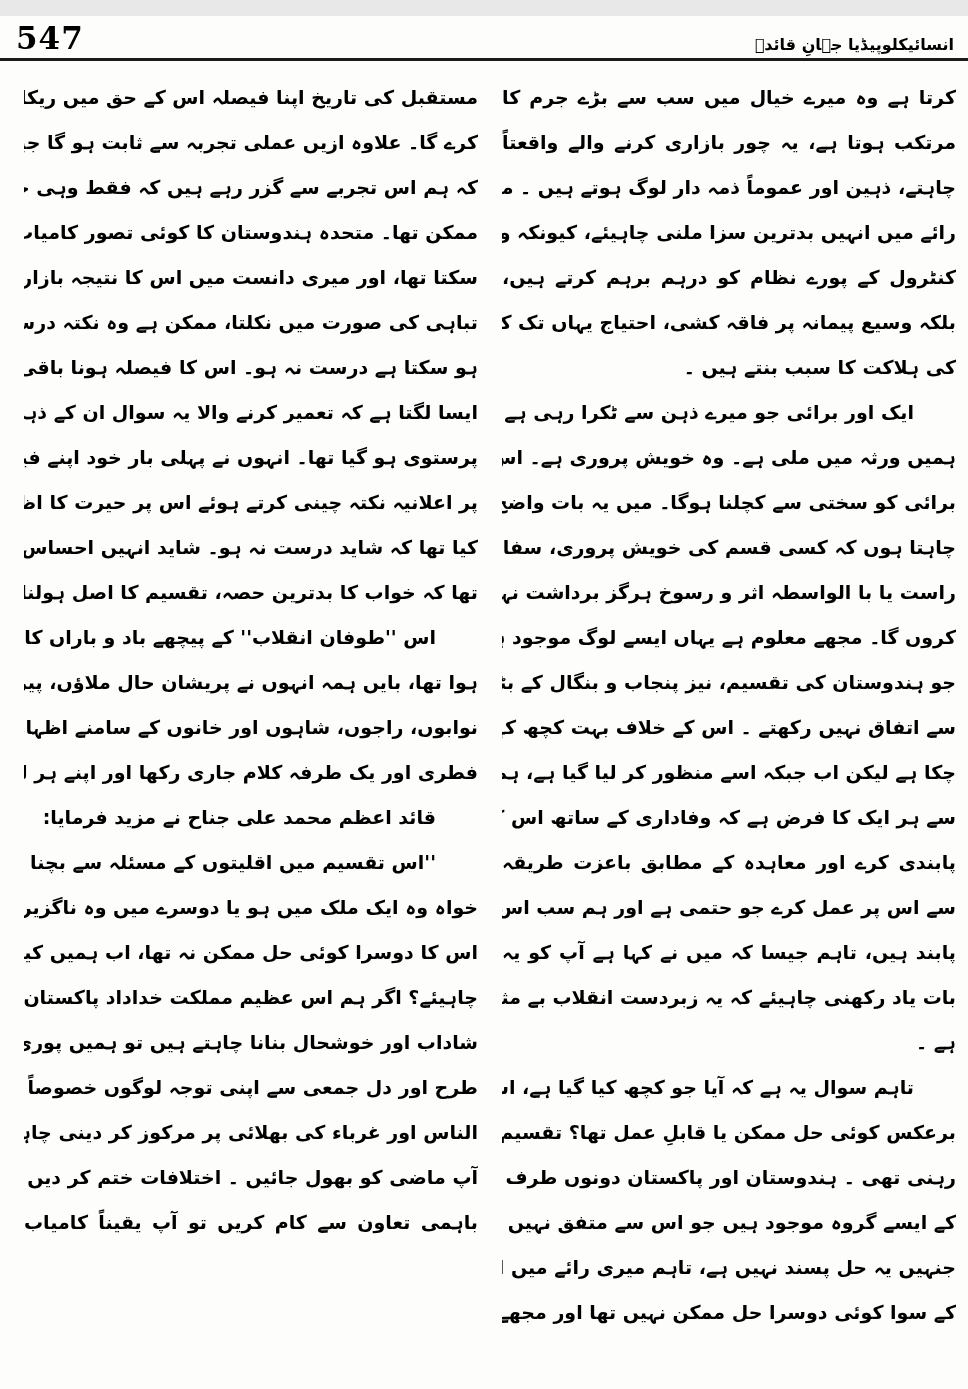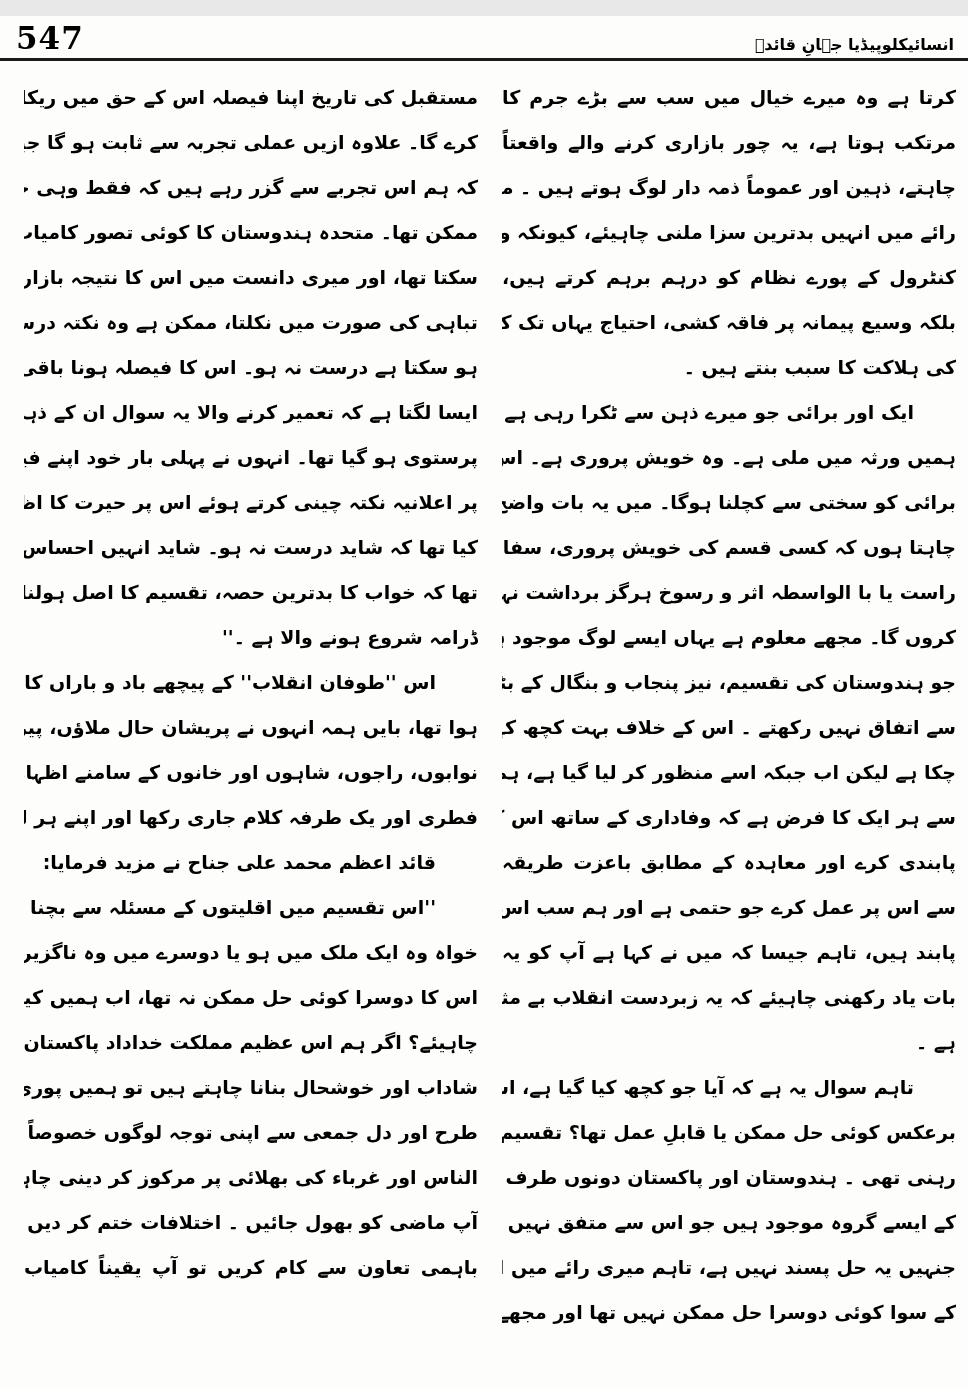--- a/index.html
+++ b/index.html
@@ -84,21 +84,20 @@
         <div class="line">کہ ہم اس تجربے سے گزر رہے ہیں کہ فقط وہی حل</div>
         <div class="line">ممکن تھا۔ متحدہ ہندوستان کا کوئی تصور کامیاب نہیں ہو</div>
         <div class="line">سکتا تھا، اور میری دانست میں اس کا نتیجہ بازاری</div>
         <div class="line">تباہی کی صورت میں نکلتا، ممکن ہے وہ نکتہ درست ہو ۔</div>
         <div class="line">ہو سکتا ہے درست نہ ہو۔ اس کا فیصلہ ہونا باقی ہے ۔</div>
         <div class="line">ایسا لگتا ہے کہ تعمیر کرنے والا یہ سوال ان کے ذہن</div>
         <div class="line">پرستوی ہو گیا تھا۔ انہوں نے پہلی بار خود اپنے فیصلہ</div>
         <div class="line">پر اعلانیہ نکتہ چینی کرتے ہوئے اس پر حیرت کا اظہار</div>
         <div class="line">کیا تھا کہ شاید درست نہ ہو۔ شاید انہیں احساس ہو گیا</div>
         <div class="line">تھا کہ خواب کا بدترین حصہ، تقسیم کا اصل ہولناک</div>
-        <div class="line end">ڈرامہ شروع ہونے والا ہے ۔''</div>
         <div class="line indent">اس ''طوفان انقلاب'' کے پیچھے باد و باراں کا طوفان چھپا</div>
         <div class="line">ہوا تھا، بایں ہمہ انہوں نے پریشان حال ملاؤں، پیروں،</div>
         <div class="line">نوابوں، راجوں، شاہوں اور خانوں کے سامنے اظہار کا یہ غیر</div>
         <div class="line">فطری اور یک طرفہ کلام جاری رکھا اور اپنے ہر لفظ کی تہہ تک</div>
         <div class="line indent end">قائد اعظم محمد علی جناح نے مزید فرمایا:</div>
         <div class="line indent">''اس تقسیم میں اقلیتوں کے مسئلہ سے بچنا ممکن نہیں،</div>
         <div class="line">خواہ وہ ایک ملک میں ہو یا دوسرے میں وہ ناگزیر تھا،</div>
         <div class="line">اس کا دوسرا کوئی حل ممکن نہ تھا، اب ہمیں کیا کرنا</div>
         <div class="line">چاہیئے؟ اگر ہم اس عظیم مملکت خداداد پاکستان کو</div>
         <div class="line">شاداب اور خوشحال بنانا چاہتے ہیں تو ہمیں پوری</div>

